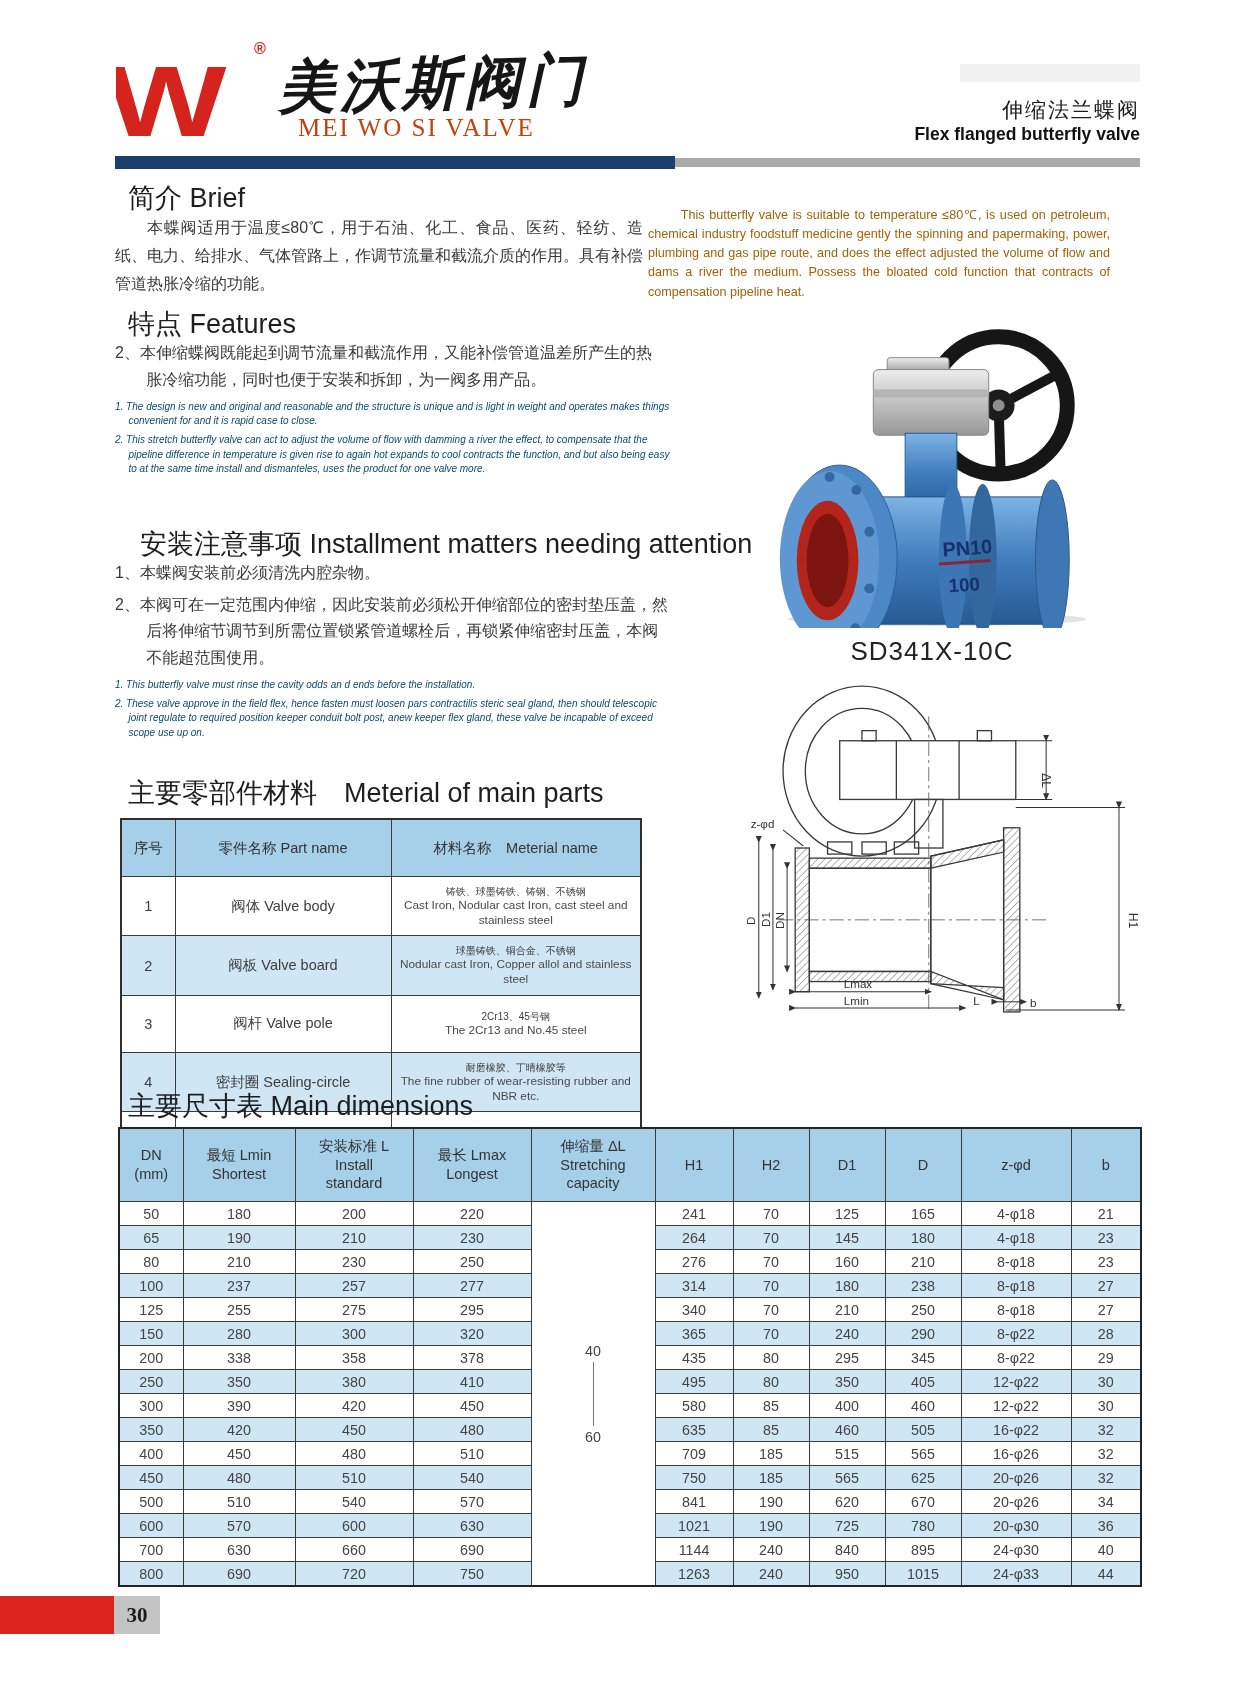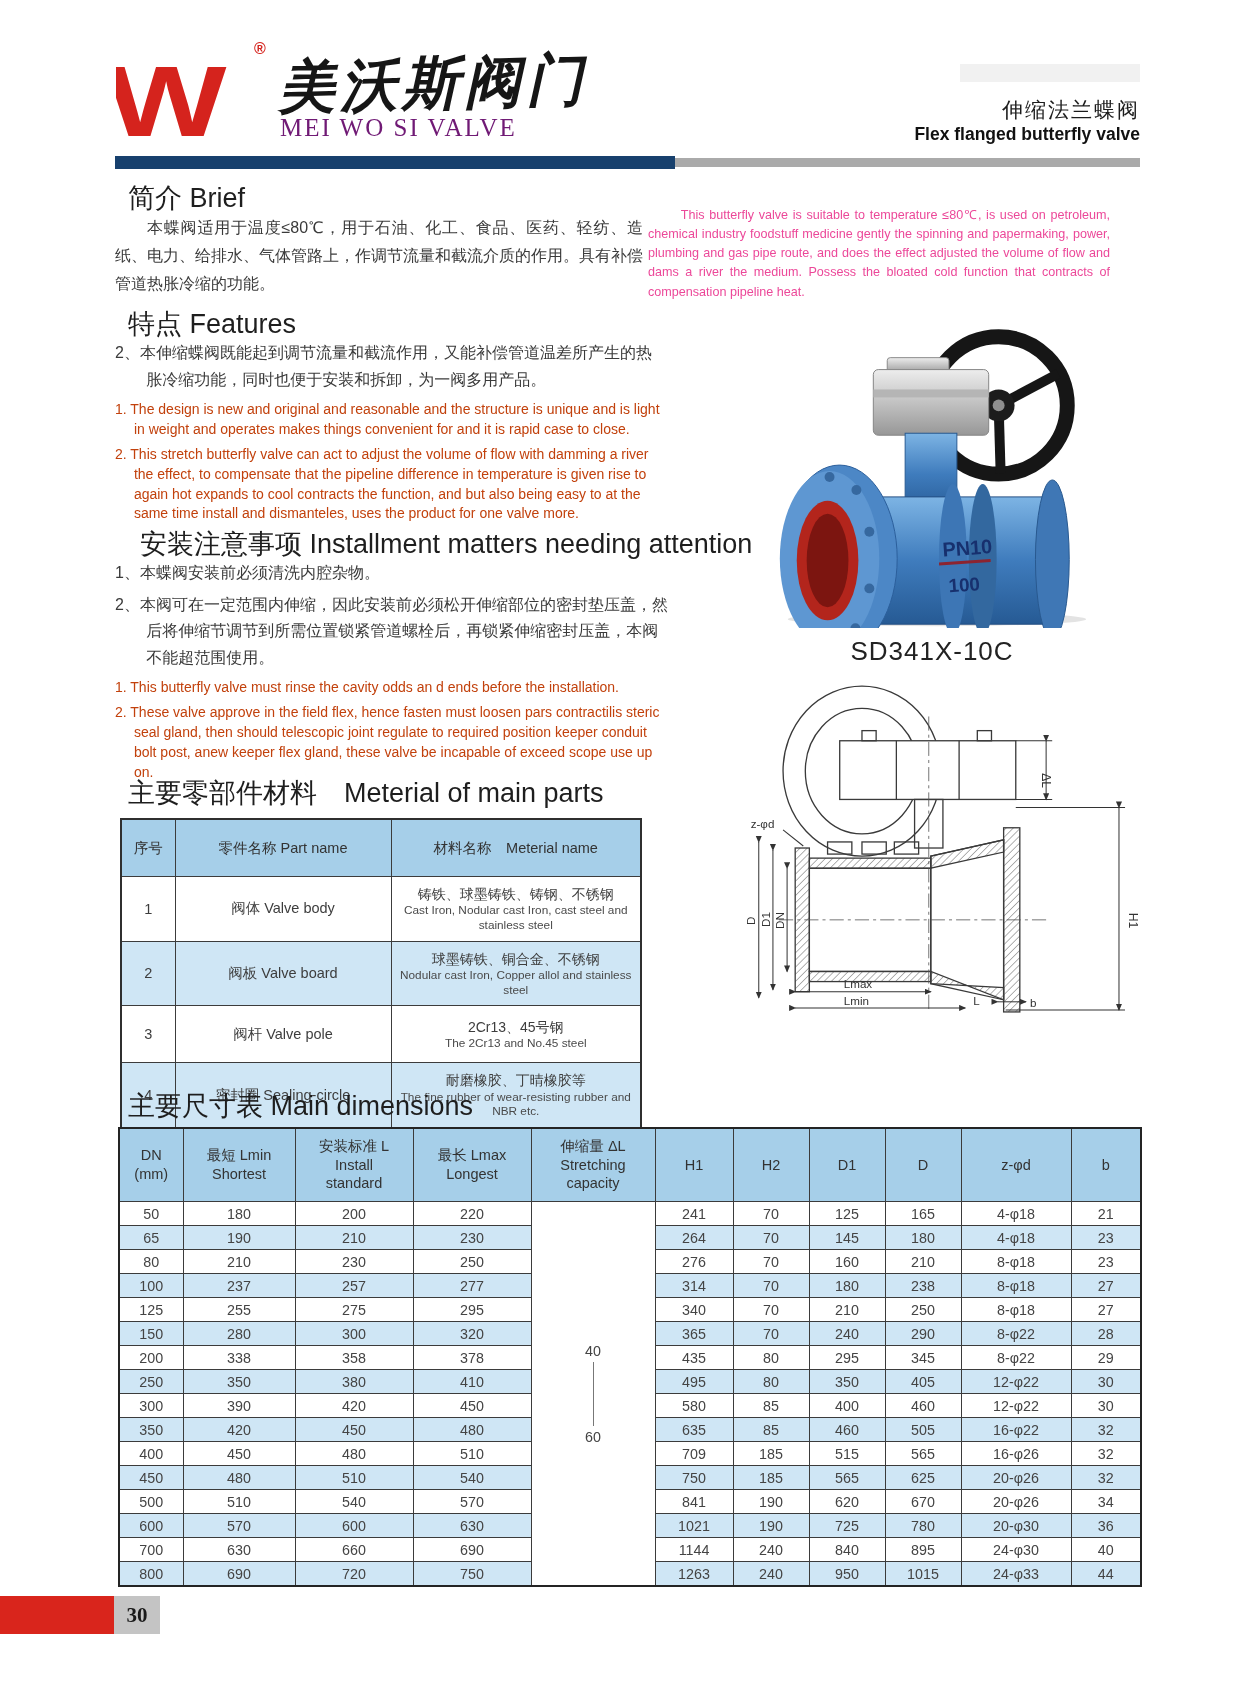--- a/index.html
+++ b/index.html
@@ -4,47 +4,47 @@
 <style>
   html,body{margin:0;padding:0;background:#e9e9e9;}
   #page{position:relative;width:1258px;height:1683px;margin:0 auto;background:#ffffff;
         font-family:"Liberation Sans",sans-serif;color:#333;overflow:hidden;}
 
   
   .logo-svg{position:absolute;left:116px;top:44px;width:150px;height:102px;}
   .reg-mark{position:absolute;left:254px;top:40px;font-size:16px;color:#d5231d;font-weight:bold;}
   .brand-cn{position:absolute;left:278px;top:46px;font-size:57px;font-family:"DejaVu Serif",serif;
             font-weight:bold;font-style:italic;letter-spacing:5px;color:#161616;transform:rotate(-1.5deg);white-space:nowrap;}
-  .brand-en{position:absolute;left:280px;top:114px;font-size:25px;font-family:"Liberation Serif",serif;
-            letter-spacing:2px;color:#701a75;}
+  .brand-en{position:absolute;left:298px;top:114px;font-size:25px;font-family:"Liberation Serif",serif;
+            letter-spacing:2px;color:#c2410c;}
   .decor-strip{position:absolute;right:118px;top:64px;width:180px;height:18px;background:#f1f1f1;}
   .prod-cn{position:absolute;right:118px;top:96px;font-size:21px;font-weight:normal;color:#1c1c1c;letter-spacing:2px;}
   .prod-en{position:absolute;right:118px;top:124px;font-size:17.5px;font-weight:bold;color:#111;}
   .bar-navy{position:absolute;left:115px;top:156px;width:560px;height:13px;background:#17406d;}
   .bar-gray{position:absolute;left:675px;top:158px;width:465px;height:9px;background:#aaaaaa;}
 
   
   .sec-title{position:absolute;font-size:27px;color:#1e1e1e;font-weight:500;white-space:nowrap;}
   .cn-par{position:absolute;font-size:16px;line-height:1.75;color:#3a3a3a;text-align:justify;}
   .cn-par.indent{text-indent:2em;}
-  .en-par{position:absolute;font-size:12.6px;line-height:1.52;color:#ec4899;text-align:justify;}
+  .en-par{position:absolute;font-size:12.6px;line-height:1.52;color:#a16207;text-align:justify;}
   .en-par.indent{text-indent:2.6em;}
   .list{position:absolute;}
   .list .li{margin-bottom:5px;}
   .cn-list .li{font-size:16px;line-height:1.66;color:#3a3a3a;padding-left:1.95em;text-indent:-1.95em;}
-  .en-list .li{font-size:14px;line-height:1.42;color:#c2410c;padding-left:1.35em;text-indent:-1.35em;}
+  .en-list .li{font-size:10px;line-height:1.42;color:#0c4a6e;padding-left:1.35em;text-indent:-1.35em;font-style:italic;}
 
   
   table{border-collapse:collapse;}
   .mat{position:absolute;left:120px;top:818px;width:520px;table-layout:fixed;border:2.5px solid #2f2f2f;}
   .mat th,.mat td{border:1.6px solid #3c3c3c;text-align:center;vertical-align:middle;padding:8px 4px;}
   .mat th{background:#a6cfe9;font-size:14.5px;font-weight:normal;color:#333;height:40px;}
   .mat td{height:40px;font-size:14.5px;color:#3d3d3d;}
   .mat tr.alt td{background:#cfe6f5;}
-  .mat .m-cn{font-size:14px;line-height:1.3;}
+  .mat .m-cn{font-size:10px;line-height:1.3;}
   .mat .m-en{font-size:11.8px;line-height:1.25;color:#4a4a4a;}
 
   
   .dims{position:absolute;left:118px;top:1127px;width:1022px;table-layout:fixed;border:2.5px solid #242424;}
   .dims th,.dims td{border:1.6px solid #3b3b3b;text-align:center;vertical-align:middle;padding:0 2px;}
   .dims th{background:#a6cfe9;font-weight:normal;font-size:14.5px;color:#333;height:72px;line-height:1.3;}
   .dims td{height:23px;font-size:14.3px;color:#444;}
   .dims tr.alt td{background:#cfe6f5;}
   .dims td.stretch-cell{background:#ffffff;vertical-align:middle;}
   .stretch-cell .sv{font-size:14.3px;color:#444;}

